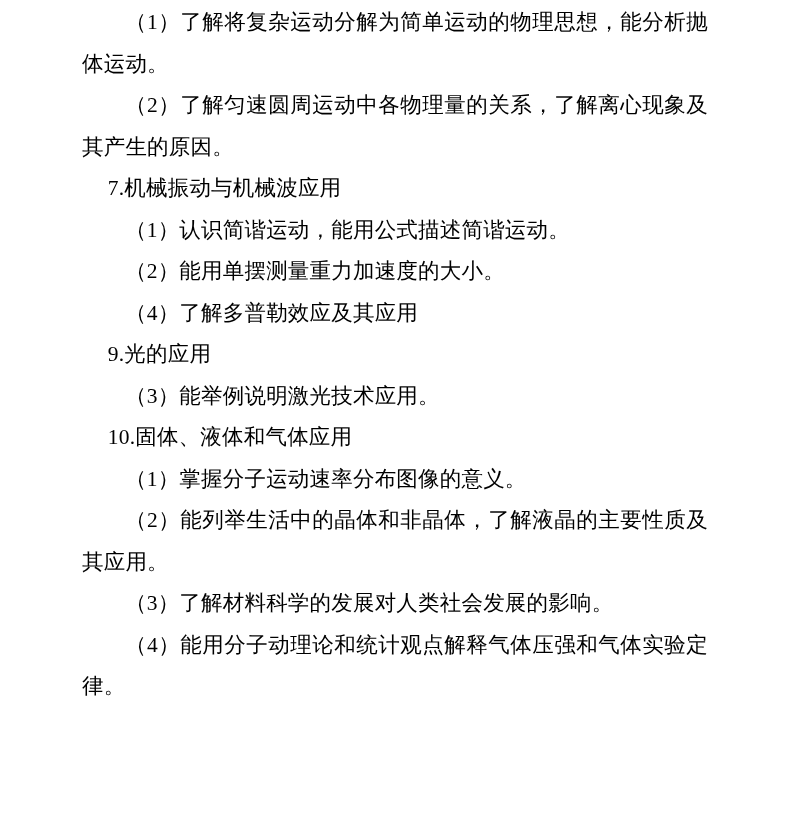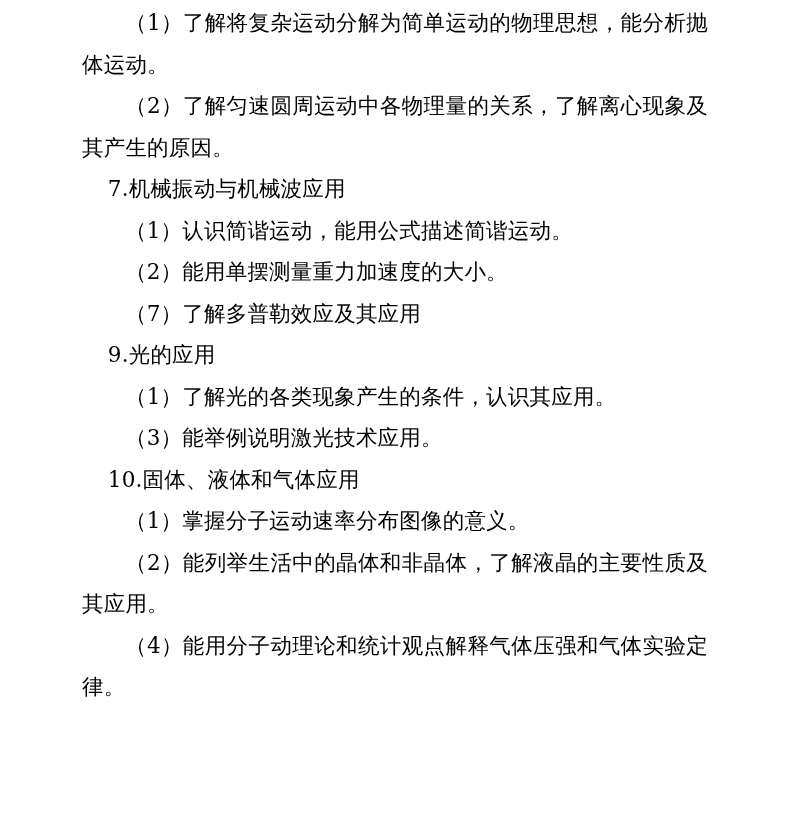--- a/index.html
+++ b/index.html
@@ -24,41 +24,42 @@
   .doc-body {
     padding-top: 2px;
   }
   .para {
     font-size: 21.5px;
     line-height: 41.5px;
     text-align: justify;
     text-justify: inter-ideograph;
     margin: 0;
     letter-spacing: 0.2px;
+    font-family: Liberation Serif, serif;
   }
   .indent-2 {
     text-indent: 2em;
   }
   .indent-1-5 {
     text-indent: 1.2em;
   }
 </style>
 </head>
 <body>
 
 <div class="page">
   <div class="doc-body">
     <p class="para indent-2">（1）了解将复杂运动分解为简单运动的物理思想，能分析抛体运动。</p>
     <p class="para indent-2">（2）了解匀速圆周运动中各物理量的关系，了解离心现象及其产生的原因。</p>
     <p class="para indent-1-5">7.机械振动与机械波应用</p>
     <p class="para indent-2">（1）认识简谐运动，能用公式描述简谐运动。</p>
     <p class="para indent-2">（2）能用单摆测量重力加速度的大小。</p>
-    <p class="para indent-2">（7）了解多普勒效应及其应用</p>
+    <p class="para indent-2">（4）了解多普勒效应及其应用</p>
     <p class="para indent-1-5">9.光的应用</p>
-    <p class="para indent-2">（1）了解光的各类现象产生的条件，认识其应用。</p>
     <p class="para indent-2">（3）能举例说明激光技术应用。</p>
     <p class="para indent-1-5">10.固体、液体和气体应用</p>
     <p class="para indent-2">（1）掌握分子运动速率分布图像的意义。</p>
     <p class="para indent-2">（2）能列举生活中的晶体和非晶体，了解液晶的主要性质及其应用。</p>
+    <p class="para indent-2">（3）了解材料科学的发展对人类社会发展的影响。</p>
     <p class="para indent-2">（4）能用分子动理论和统计观点解释气体压强和气体实验定律。</p>
 
   </div>
 </div>
 
 </body></html>

